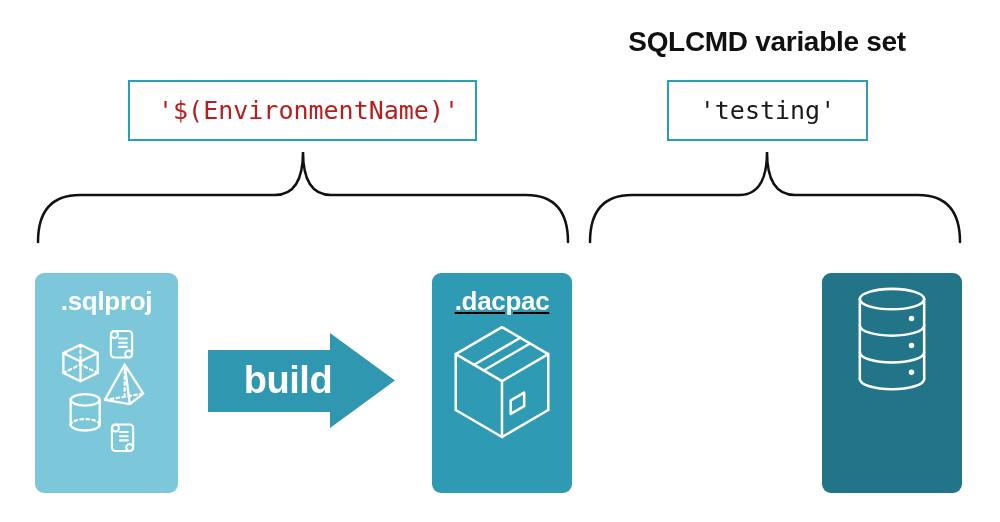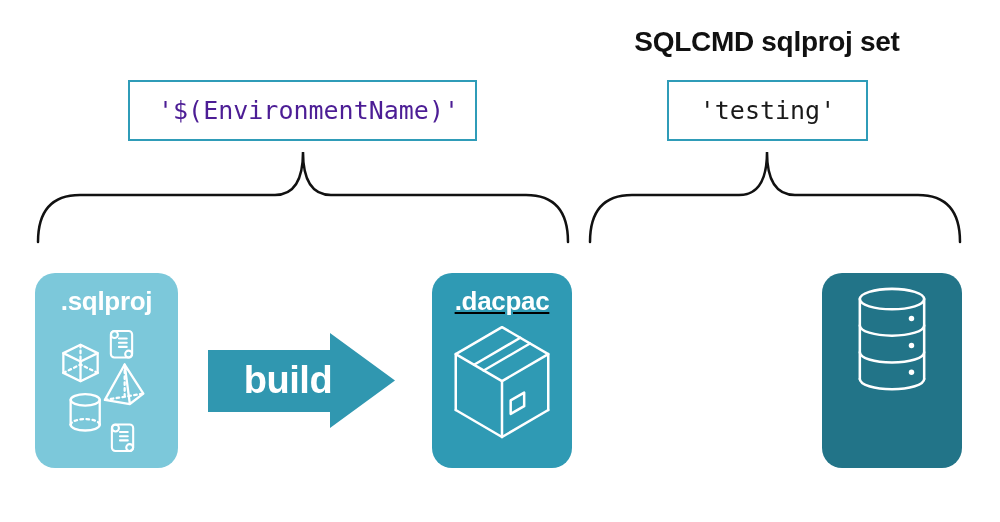--- a/index.html
+++ b/index.html
@@ -15,21 +15,21 @@
   #heading-right{left:567px;width:400px;}
   .codebox{
     position:absolute;top:80px;height:61px;box-sizing:border-box;background:#ffffff;
     border:2.5px solid #2f9cb8;display:flex;align-items:center;justify-content:center;
     font-family:"DejaVu Sans Mono","Liberation Mono",monospace;font-size:25px;color:#1a1a1a;
     white-space:pre;
   }
   #codebox-left{left:128px;width:349px;}
   #codebox-right{left:667px;width:201px;}
   #braces{position:absolute;left:0;top:0;width:1000px;height:522px;pointer-events:none;}
-  .card{position:absolute;top:273px;height:195px;border-radius:20px;}
+  .card{position:absolute;top:273px;height:220px;border-radius:9px;}
   #card-sqlproj{left:35px;width:143px;}
   #card-dacpac{left:432px;width:140px;text-decoration:underline;}
   #card-database{left:822px;width:140px;}
   .card-label{
     text-align:center;margin-top:13px;font-weight:700;font-size:26px;color:#ffffff;
     letter-spacing:-0.3px;
   }
   .card-icon{display:block;margin:6px auto 0;}
   .arrow{position:absolute;top:333px;height:95px;}
   #arrow-build{left:208px;width:187px;}
@@ -41,23 +41,23 @@
   }
   #arrow-build .arrow-label{width:160px;}
   #arrow-deploy .arrow-label{width:150px;}
   .icon-stroke{fill:none;stroke:#ffffff;stroke-linecap:round;stroke-linejoin:round;}
 </style>
 </head>
 <body>
 
 <div id="canvas">
 
-  <div class="heading" id="heading-right">SQLCMD sqlproj set</div>
+  <div class="heading" id="heading-right">SQLCMD variable set</div>
 
-  <div class="codebox" id="codebox-left" style="border-color: rgb(47, 156, 184); color: #4c1d95; padding-left: 12px;">'$(EnvironmentName)'</div>
+  <div class="codebox" id="codebox-left" style="border-color: rgb(47, 156, 184); color: #b91c1c; padding-left: 12px;">'$(EnvironmentName)'</div>
   <div class="codebox" id="codebox-right" style="border-color: rgb(47, 156, 184); color: rgb(26, 26, 26);">'testing'</div>
 
   <svg id="braces" viewBox="0 0 1000 522">
     <path d="M38,242 Q38,195 80,195 L275,195 Q303,195 303,152 Q303,195 331,195 L526,195 Q568,195 568,242" fill="none" stroke="#111111" stroke-width="2.5" stroke-linecap="round"></path>
     <path d="M590,242 Q590,195 632,195 L739,195 Q767,195 767,152 Q767,195 795,195 L918,195 Q960,195 960,242" fill="none" stroke="#111111" stroke-width="2.5" stroke-linecap="round"></path>
   </svg>
 
   <div class="card" id="card-sqlproj" style="background-color: rgb(124, 200, 218);">
     <div class="card-label">.sqlproj</div>
     <svg class="card-icon" width="104" height="134" viewBox="0 0 100 129">

